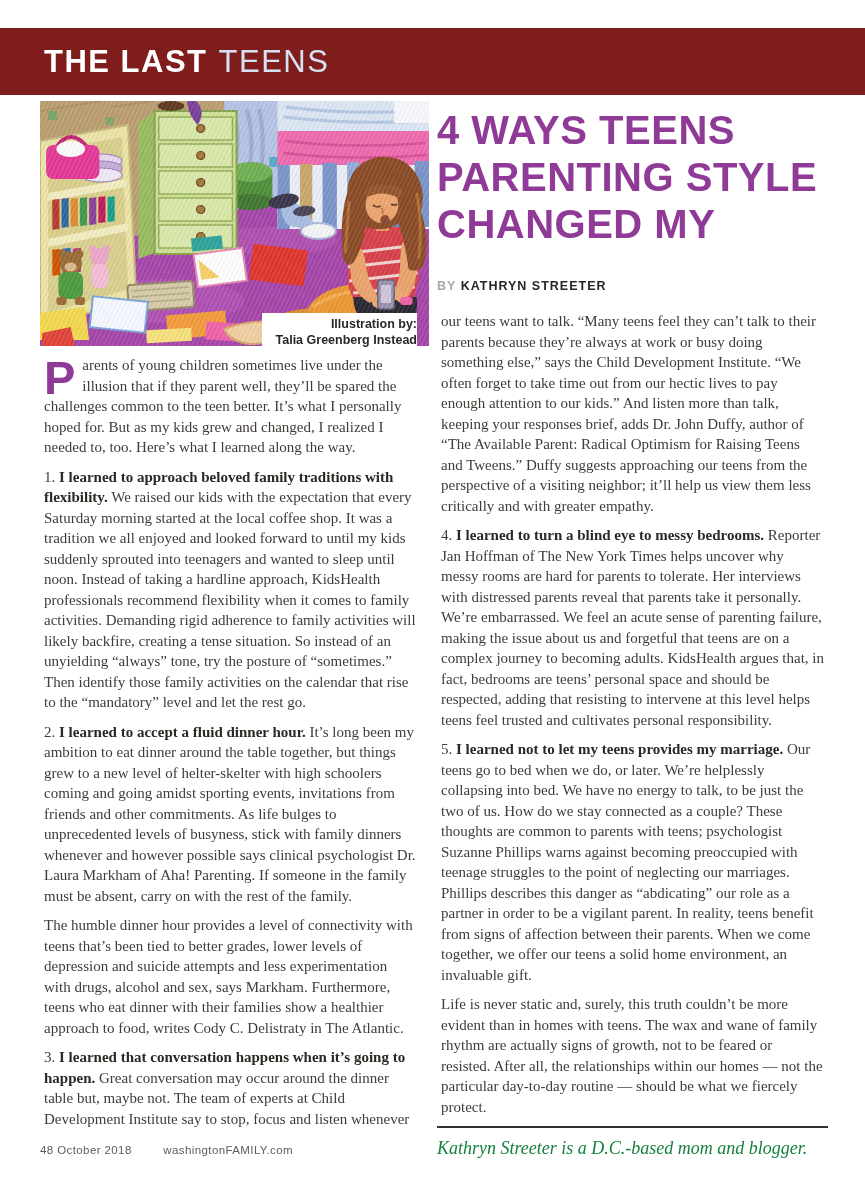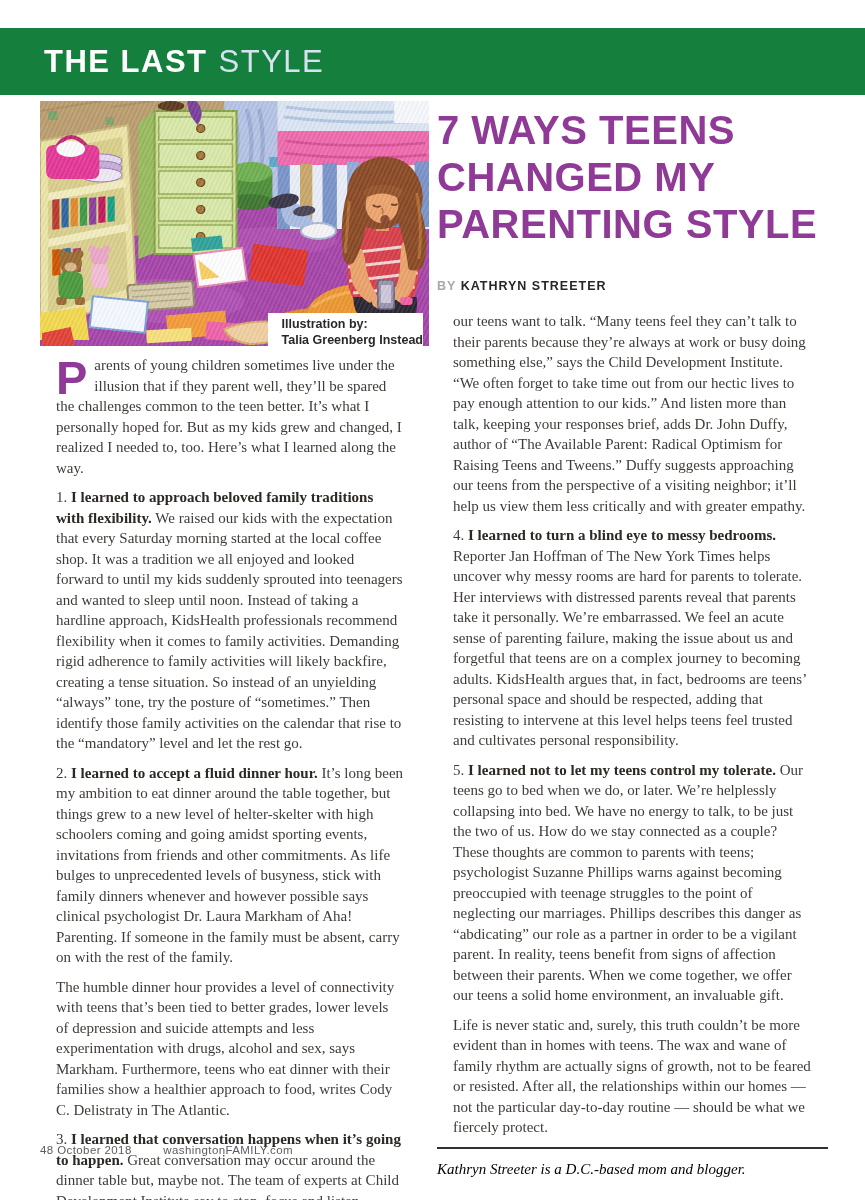--- a/index.html
+++ b/index.html
@@ -1,75 +1,75 @@
 <!DOCTYPE html>
 <html><head>
 <meta charset="utf-8">
 <style>
   html,body { margin:0; padding:0; background:#ffffff; }
   .page { position:relative; width:865px; height:1200px; background:#ffffff;
           font-family:"Liberation Serif", serif; overflow:hidden; }
 
   
   .topbar { position:absolute; left:0; top:28px; width:865px; height:67px;
-            background:#15803d; display:flex; align-items:center;
+            background:#7f1d1d; display:flex; align-items:center;
             padding-left:44px; box-sizing:border-box;
             font-family:"Liberation Sans", sans-serif; font-size:31px; letter-spacing:1.5px; }
   .topbar .t-bold  { color:#ffffff; font-weight:800; margin-right:11px; }
   .topbar .t-light { color:#d6e2f1; font-weight:400; }
 
   
   .content { position:absolute; left:40px; top:101px; width:788px; display:flex; gap:17px; }
   .col-left  { width:380px; flex:none; }
   .col-right { width:391px; flex:none; }
 
   
   .illustration { position:relative; width:389px; height:245px; margin:0 0 9px 0; }
   .illustration svg { display:block; width:100%; height:100%; }
   .illustration::after { content:""; position:absolute; inset:0; pointer-events:none;
       background:repeating-linear-gradient(115deg, rgba(255,255,255,.07) 0 2px, rgba(0,0,0,.03) 2px 4px); }
-  .caption { position:absolute; right:6px; bottom:-2px; background:#ffffff;
-             padding:4px 0 0 14px; z-index:3;
+  .caption { position:absolute; right:12px; bottom:-2px; background:#ffffff;
+             padding:4px 0 0 14px; text-align:right; z-index:3;
              font-family:"Liberation Sans", sans-serif; font-weight:700;
              font-size:12.5px; line-height:15.5px; color:#2b2726; }
   .caption span { display:block; }
 
   
-  .body-par { margin:0 16px 9px; font-size:15px; line-height:20.5px; color:#403b37; text-align:left; }
+  .body-par { margin:0 4px 9px; font-size:15px; line-height:20.5px; color:#403b37; text-align:left; }
   .body-par b { color:#2c2824; }
   .intro .dropcap { float:left; font-family:"Liberation Sans", sans-serif; font-weight:800;
                     font-size:47px; line-height:37px; color:#8e3a96; margin:4px 7px 0 0; }
 
   
   .headline { margin:6px 0 0; font-family:"Liberation Sans", sans-serif; font-weight:800;
               font-size:40px; line-height:47px; color:#8e3a96; letter-spacing:0.5px; }
   .byline { margin:31px 0 18px; font-family:"Liberation Sans", sans-serif;
             font-size:12.5px; font-weight:700; letter-spacing:1px; }
   .byline .by   { color:#a6a8ab; }
   .byline .name { color:#292526; }
 
   
   .bio-rule { border:none; border-top:2px solid #332f2c; margin:7px 0 10px; }
-  .bio { font-style:italic; font-size:15px; line-height:20px; color:#000000; margin:0; }
+  .bio { font-style:italic; font-size:18px; line-height:20px; color:#15803d; margin:0; }
 
   
   .pagefooter { position:absolute; left:40px; top:1144px;
                 font-family:"Liberation Sans", sans-serif; font-size:11.5px;
                 color:#5c5c60; letter-spacing:0.4px; }
   .pagefooter .f-page { }
   .pagefooter .f-issue { margin-right:28px;text-align:right; }
 </style>
 </head>
 <body>
 
 <div class="page">
 
   <header class="topbar">
     <span class="t-bold">THE LAST</span>
-    <span class="t-light">STYLE</span>
+    <span class="t-light">TEENS</span>
   </header>
 
   <div class="content">
 
     <div class="col-left">
 
       <figure class="illustration">
         <svg viewBox="0 0 380 245" preserveAspectRatio="none">
 
           <g>
@@ -254,40 +254,40 @@
       </p>
       <p class="body-par">
         <span>3.</span>
         <b>I learned that conversation happens when it’s going to happen.</b>
         <span>Great conversation may occur around the dinner table but, maybe not. The team of experts at Child Development Institute say to stop, focus and listen whenever</span>
       </p>
     </div>
 
     <div class="col-right">
       <h1 class="headline">
-        <div>7 WAYS TEENS</div>
+        <div>4 WAYS TEENS</div>
+        <div>PARENTING STYLE</div>
         <div>CHANGED MY</div>
-        <div>PARENTING STYLE</div>
       </h1>
       <div class="byline">
         <span class="by">BY</span>
         <span class="name">KATHRYN STREETER</span>
       </div>
 
       <p class="body-par">
         <span>our teens want to talk. “Many teens feel they can’t talk to their parents because they’re always at work or busy doing something else,” says the Child Development Institute. “We often forget to take time out from our hectic lives to pay enough attention to our kids.” And listen more than talk, keeping your responses brief, adds Dr. John Duffy, author of “The Available Parent: Radical Optimism for Raising Teens and Tweens.” Duffy suggests approaching our teens from the perspective of a visiting neighbor; it’ll help us view them less critically and with greater empathy.</span>
       </p>
       <p class="body-par">
         <span>4.</span>
         <b>I learned to turn a blind eye to messy bedrooms.</b>
         <span>Reporter Jan Hoffman of The New York Times helps uncover why messy rooms are hard for parents to tolerate. Her interviews with distressed parents reveal that parents take it personally. We’re embarrassed. We feel an acute sense of parenting failure, making the issue about us and forgetful that teens are on a complex journey to becoming adults. KidsHealth argues that, in fact, bedrooms are teens’ personal space and should be respected, adding that resisting to intervene at this level helps teens feel trusted and cultivates personal responsibility.</span>
       </p>
       <p class="body-par">
         <span>5.</span>
-        <b>I learned not to let my teens control my tolerate.</b>
+        <b>I learned not to let my teens provides my marriage.</b>
         <span>Our teens go to bed when we do, or later. We’re helplessly collapsing into bed. We have no energy to talk, to be just the two of us. How do we stay connected as a couple? These thoughts are common to parents with teens; psychologist Suzanne Phillips warns against becoming preoccupied with teenage struggles to the point of neglecting our marriages. Phillips describes this danger as “abdicating” our role as a partner in order to be a vigilant parent. In reality, teens benefit from signs of affection between their parents. When we come together, we offer our teens a solid home environment, an invaluable gift.</span>
       </p>
       <p class="body-par">
         <span>Life is never static and, surely, this truth couldn’t be more evident than in homes with teens. The wax and wane of family rhythm are actually signs of growth, not to be feared or resisted. After all, the relationships within our homes — not the particular day-to-day routine — should be what we fiercely protect.</span>
       </p>
 
       <hr class="bio-rule">
       <p class="bio">Kathryn Streeter is a D.C.-based mom and blogger.</p>
     </div>
   </div>

